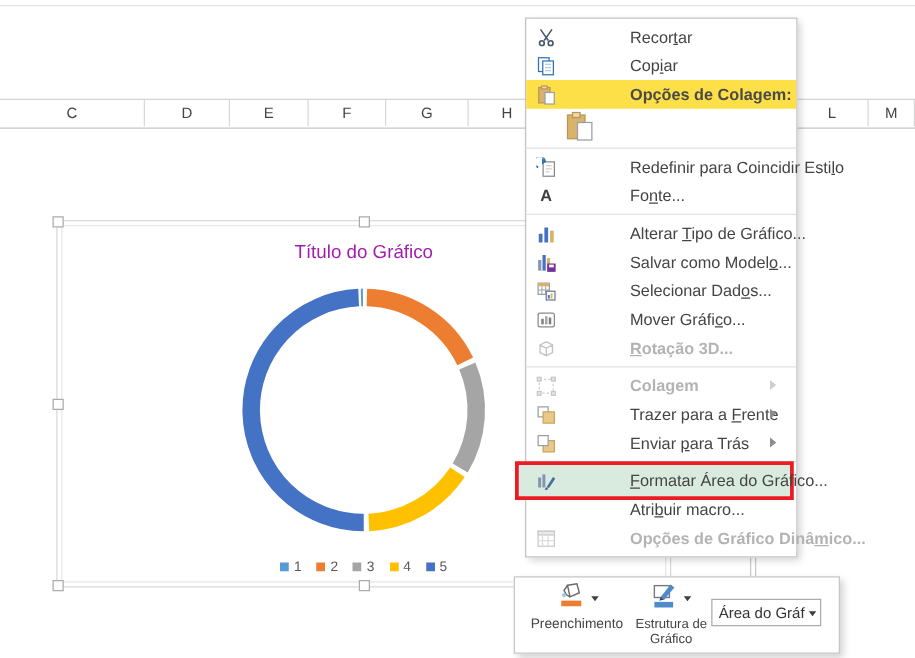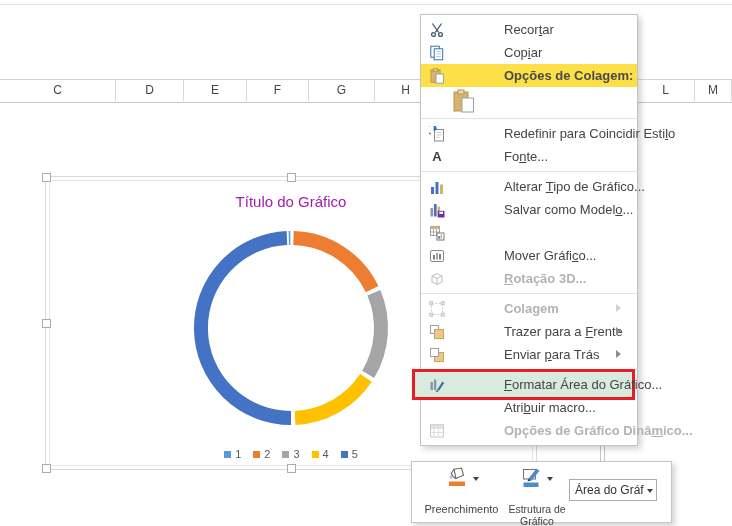--- a/index.html
+++ b/index.html
@@ -51,21 +51,21 @@
   .mi.disabled .sub-arrow{border-left-color:#CFCFCF;}
   .ul{text-decoration:underline;}
   .hl-box{position:absolute;left:-9px;right:2px;top:-4px;bottom:-4px;
     border:3px solid var(--hl-border,#EB1C24);background:var(--hl-fill,#D9EBDF);z-index:0;}
 
   
   .mini-toolbar{position:absolute;left:411px;top:461px;width:259px;height:60px;background:#FFF;
     border:1px solid #C6C6C6;box-shadow:3px 3px 6px rgba(0,0,0,.18);z-index:30;}
   .tb-btn{position:absolute;text-align:center;color:#444;cursor:default;}
   .tb-ic-row{display:flex;align-items:center;justify-content:center;height:24px;}
-  .tb-label{font-size:11px;line-height:1.15;margin-top:12px;color:#444;}
+  .tb-label{font-size:11px;line-height:1.15;margin-top:2px;color:#444;}
   .dd-arrow{width:0;height:0;border-top:4px solid #404040;
     border-left:3.5px solid transparent;border-right:3.5px solid transparent;margin-left:4px;}
   .combo{position:absolute;left:157px;top:17px;width:88px;height:22px;border:1px solid #ABABAB;
     background:#FFF;box-sizing:border-box;}
   .combo-text{position:absolute;left:5px;top:3px;right:12px;font-size:12px;color:#333;
     white-space:nowrap;overflow:hidden;}
   .combo-arrow{position:absolute;right:3px;top:9px;width:0;height:0;border-top:4px solid #404040;
     border-left:3.5px solid transparent;border-right:3.5px solid transparent;}
 </style>
 </head>
@@ -192,20 +192,21 @@
       <span class="ic">
         <svg width="16" height="16" viewBox="0 0 16 16">
           <rect x="1.5" y="1.5" width="9" height="9" fill="#FFF" stroke="#9AA0A6"></rect>
           <rect x="1.5" y="1.5" width="9" height="2.6" fill="#D8B36B"></rect>
           <path d="M4.5 4.1v6.4M7.5 4.1v6.4M1.5 7h9" stroke="#9AA0A6" stroke-width="0.8" fill="none"></path>
           <rect x="8" y="8" width="7" height="7" fill="#FFF" stroke="#6E7B8F"></rect>
           <rect x="9.3" y="11" width="1.5" height="2.9" fill="#4472C4"></rect>
           <rect x="11.5" y="9.6" width="1.5" height="4.3" fill="#D8B36B"></rect>
         </svg>
       </span>
+      <span class="lbl">Selecionar Dad<span class="ul">o</span>s...</span>
     </div>
     <div class="mi">
       <span class="ic">
         <svg width="16" height="16" viewBox="0 0 16 16">
           <rect x="1.5" y="2.5" width="13" height="11" rx="1.5" fill="#FFF" stroke="#8A8A8A"></rect>
           <rect x="4" y="7" width="2" height="4.5" fill="#7F7F7F"></rect>
           <rect x="7" y="5" width="2" height="6.5" fill="#A6A6A6"></rect>
           <rect x="10" y="6" width="2" height="5.5" fill="#7F7F7F"></rect>
         </svg>
       </span>

